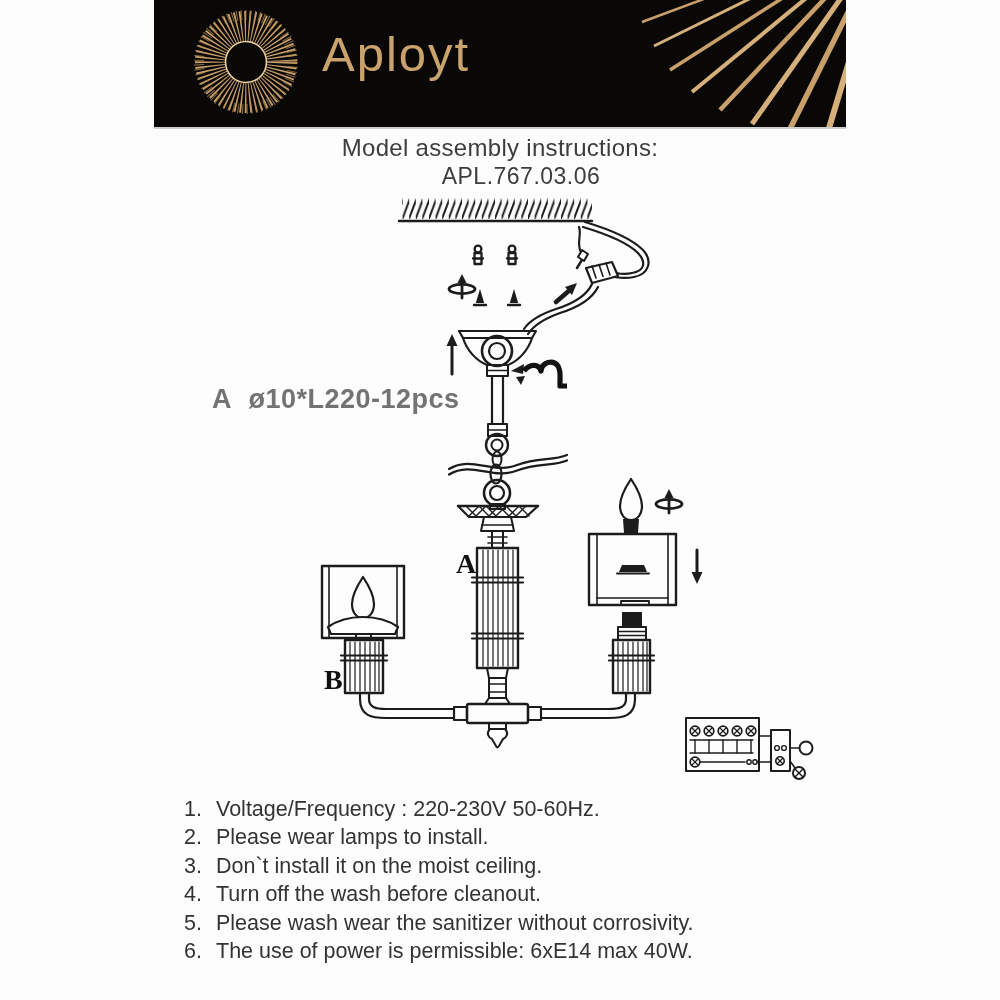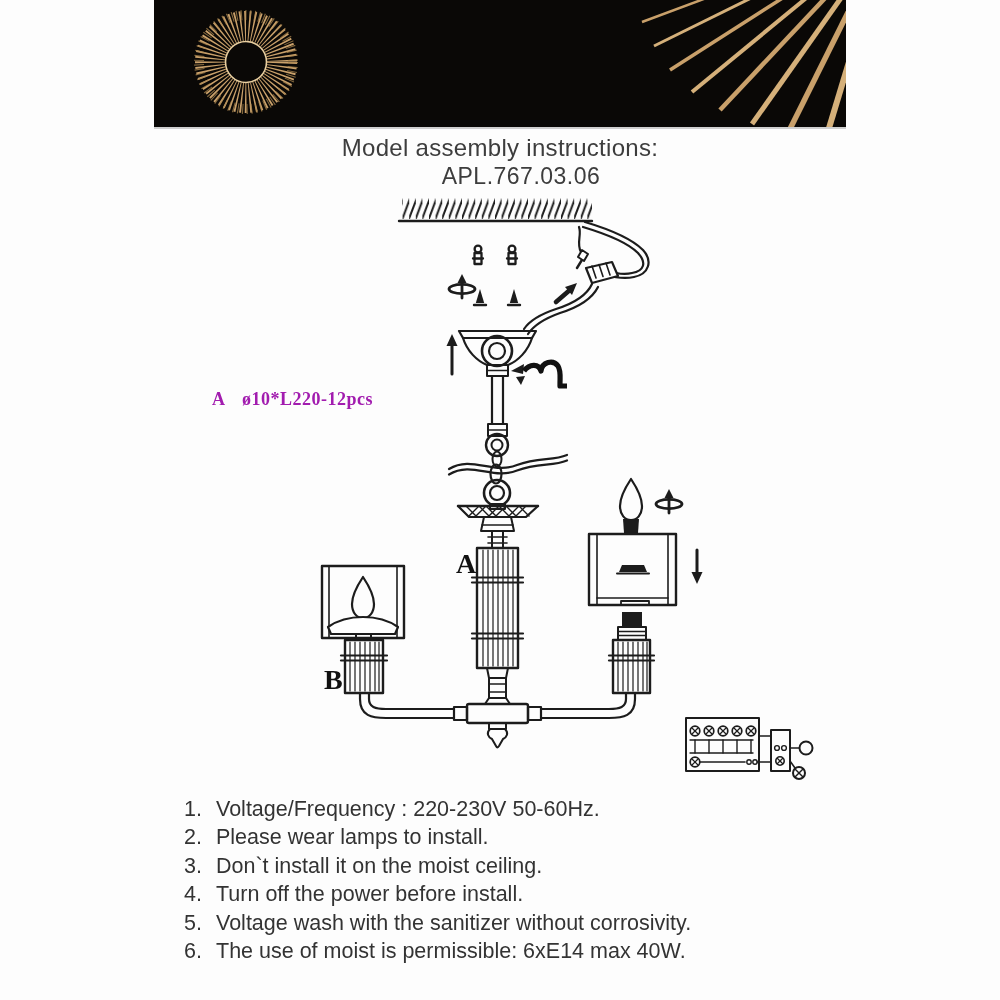--- a/index.html
+++ b/index.html
@@ -15,22 +15,22 @@
   .t1{position:absolute;left:0;top:134px;width:1000px;text-align:center;
       font-size:24px;font-weight:500;color:#3d3d3d;letter-spacing:.3px;}
   .t2{position:absolute;left:0;top:163px;width:1000px;text-align:center;
       font-size:23px;font-weight:500;color:#3d3d3d;letter-spacing:.5px;margin-left:21px;}
   
   .diagram-svg{position:absolute;left:0;top:0;width:1000px;height:1000px;}
   .diagram-svg *{vector-effect:non-scaling-stroke;}
   .lineart{stroke:#1c1c1c;fill:none;stroke-linecap:round;stroke-linejoin:round;}
   .inkfill{fill:#1c1c1c;stroke:none;}
   .whitefill{fill:#ffffff;}
-  .parts{position:absolute;left:212px;top:382px;font-family:Liberation Serif, serif;
-         font-weight:700;font-size:18px;color:#a21caf;line-height:35px;white-space:nowrap;}
+  .parts{position:absolute;left:212px;top:382px;font-family:Liberation Sans, sans-serif;
+         font-weight:700;font-size:27px;color:#737373;line-height:35px;white-space:nowrap;}
   .parts .spec{margin-left:17px;letter-spacing:.5px;}
   .dlabel{position:absolute;font-family:"Liberation Serif",serif;font-weight:700;
           font-size:28px;color:#111;}
   .label-a{left:456px;top:548px;}
   .label-b{left:324px;top:664px;}
   
   .instr{position:absolute;left:184px;top:795px;width:680px;}
   .instr .row{display:flex;font-size:21.5px;line-height:28.4px;color:#333333;}
   .instr .num{width:32px;flex:none;}
   .instr .txt{flex:1;}
@@ -52,20 +52,21 @@
         <line x1="735" y1="-70" x2="500" y2="46" stroke-width="3" stroke="#d5b07a"></line>
         <line x1="735" y1="-70" x2="516" y2="70" stroke-width="3.5"></line>
         <line x1="735" y1="-70" x2="538" y2="92" stroke-width="4" stroke="#d5b07a"></line>
         <line x1="735" y1="-70" x2="566" y2="110" stroke-width="4.5"></line>
         <line x1="735" y1="-70" x2="598" y2="124" stroke-width="5" stroke="#d5b07a"></line>
         <line x1="735" y1="-70" x2="634" y2="133" stroke-width="5.5"></line>
         <line x1="735" y1="-70" x2="672" y2="138" stroke-width="6" stroke="#d5b07a"></line>
         <line x1="735" y1="-70" x2="706" y2="141" stroke-width="6"></line>
       </g>
     </svg>
+    <div class="brand">Aployt</div>
   </div>
 
   <div class="t1">Model assembly instructions:</div>
   <div class="t2">APL.767.03.06</div>
 
   <svg class="diagram-svg" viewBox="0 0 1000 1000">
     <defs>
       <pattern id="hatch" width="6.6" height="22" patternUnits="userSpaceOnUse">
         <line x1="-1" y1="23" x2="8" y2="-1" stroke="#1c1c1c" stroke-width="2"></line>
       </pattern>
@@ -327,25 +328,25 @@
     <div class="row">
       <span class="num">2.</span>
       <span class="txt">Please wear lamps to install.</span>
     </div>
     <div class="row">
       <span class="num">3.</span>
       <span class="txt">Don`t install it on the moist ceiling.</span>
     </div>
     <div class="row">
       <span class="num">4.</span>
-      <span class="txt">Turn off the power before install.</span>
+      <span class="txt">Turn off the wash before cleanout.</span>
     </div>
     <div class="row">
       <span class="num">5.</span>
-      <span class="txt">Voltage wash with the sanitizer without corrosivity.</span>
+      <span class="txt">Please wash wear the sanitizer without corrosivity.</span>
     </div>
     <div class="row">
       <span class="num">6.</span>
-      <span class="txt">The use of moist is permissible: 6xE14 max 40W.</span>
+      <span class="txt">The use of power is permissible: 6xE14 max 40W.</span>
     </div>
   </div>
 
 </div>
 
 </body></html>

